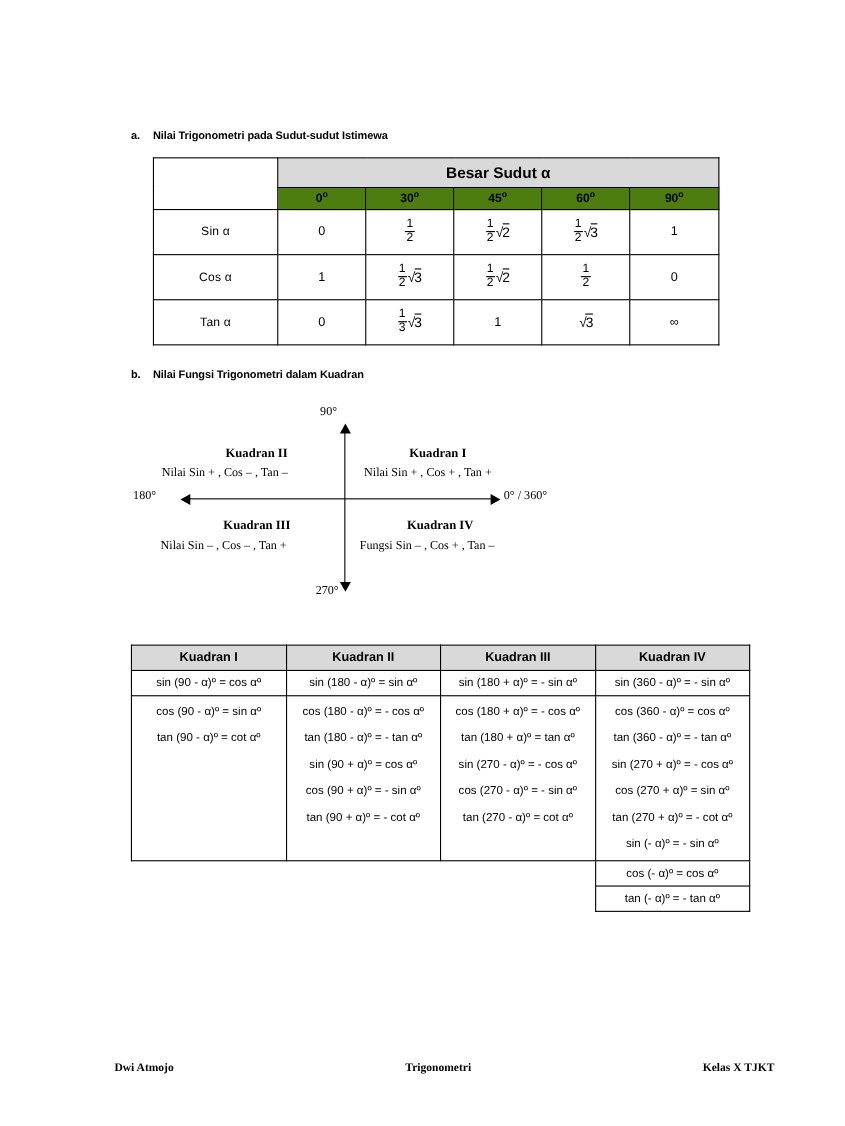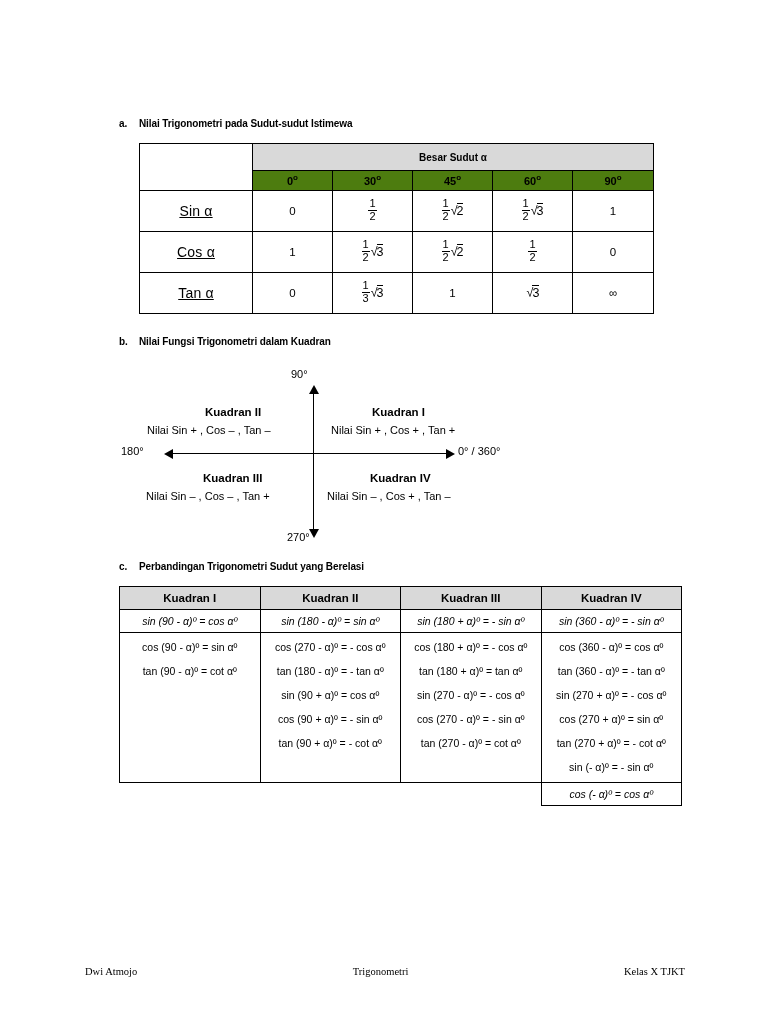--- a/index.html
+++ b/index.html
@@ -59,37 +59,36 @@
     border: 1px solid #000000;
     padding: 0;
     text-align: center;
     vertical-align: middle;
     font-weight: normal;
   }
   .tbl1 .cap {
     background: #d9d9d9;
     font-weight: bold;
     height: 26px;
-    font-size: 10px;
+    font-size: 14px;
   }
   .tbl1 .blank-corner {
     background: #ffffff;
     width: 113px;
   }
   .tbl1 .sub {
     background: #4d7c0f;
     font-weight: bold;
     height: 19px;
     font-size: 11px;
   }
   .tbl1 .rowlab {
     height: 40px;
-    font-size: 14px;
+    font-size: 11px;
     letter-spacing: 0.2px;
-    text-decoration: underline;
   }
   .tbl1 .val { height: 40px; font-size: 11.5px; }
 
   .deg { font-size: 8px; vertical-align: super; line-height: 0; }
 
   
   .frac {
     display: inline-block;
     vertical-align: middle;
     text-align: center;
@@ -106,20 +105,21 @@
   
   .quad {
     position: absolute;
     left: 119px; top: 370px;
     width: 420px; height: 175px;
   }
   .q-label {
     position: absolute;
     font-size: 11px;
     white-space: nowrap;
+    font-family: Liberation Serif, serif;
   }
   .q-title { font-weight: bold; font-size: 11.5px; }
 
   .axis-v {
     position: absolute;
     left: 194px; top: 22px;
     width: 1px; height: 138px;
     background: #000;
   }
   .axis-h {
@@ -186,36 +186,35 @@
     vertical-align: top;
   }
   .tbl2 .stack .ln {
     display: block;
     line-height: 24px;
     white-space: nowrap;
   }
   .tbl2 .single {
     vertical-align: middle;
     line-height: 22px;
-    font-style: italic;
   }
   .tbl2 .noborder {
     border: none;
   }
 
   
   .footer {
     position: absolute;
-    left: 85px; top: 966px;
+    left: 104px; top: 966px;
     width: 600px;
     display: flex;
     justify-content: space-between;
     font-family: "Liberation Serif", serif;
     font-size: 10.5px;
-    font-weight: normal;
+    font-weight: bold;
   }
 </style>
 </head>
 <body>
 
 <div class="page">
 
 
   <div class="heading-sub" id="heading-a">
     <span class="lbl">a.</span><span>Nilai Trigonometri pada Sudut-sudut Istimewa</span>
@@ -290,26 +289,23 @@
     <div class="q-label q-title" style="left:86px; top:36px;">Kuadran II</div>
     <div class="q-label" style="left:28px; top:54px;">Nilai Sin + , Cos –  , Tan –</div>
 
     <div class="q-label q-title" style="left:253px; top:36px;">Kuadran I</div>
     <div class="q-label" style="left:212px; top:54px;">Nilai Sin + , Cos + , Tan +</div>
 
     <div class="q-label q-title" style="left:84px; top:102px;">Kuadran III</div>
     <div class="q-label" style="left:27px; top:120px;">Nilai Sin – , Cos –  , Tan +</div>
 
     <div class="q-label q-title" style="left:251px; top:102px;">Kuadran IV</div>
-    <div class="q-label" style="left:208px; top:120px;">Nilai Sin – , Cos +  , Tan –</div>
+    <div class="q-label" style="left:208px; top:120px;">Fungsi Sin – , Cos +  , Tan –</div>
   </div>
 
-  <div class="heading-sub" id="heading-c2">
-    <span class="lbl">c.</span><span>Perbandingan Trigonometri Sudut yang Berelasi</span>
-  </div>
 
   <table class="tbl2">
     <colgroup>
         <col>
         <col>
         <col>
         <col>
       </colgroup>
     <tbody>
       <tr>
@@ -323,21 +319,21 @@
         <td class="single">sin (180 - α)º = sin αº</td>
         <td class="single">sin (180 + α)º = - sin αº</td>
         <td class="single">sin (360 - α)º = - sin αº</td>
       </tr>
       <tr>
         <td class="stack">
             <span class="ln">cos (90 - α)º = sin αº</span>
             <span class="ln">tan (90 - α)º = cot αº</span>
           </td>
         <td class="stack">
-            <span class="ln">cos (270 - α)º = - cos αº</span>
+            <span class="ln">cos (180 - α)º = - cos αº</span>
             <span class="ln">tan (180 - α)º = - tan αº</span>
             <span class="ln">sin (90 + α)º = cos αº</span>
             <span class="ln">cos (90 + α)º = - sin αº</span>
             <span class="ln">tan (90 + α)º = - cot αº</span>
           </td>
         <td class="stack">
             <span class="ln">cos (180 + α)º = - cos αº</span>
             <span class="ln">tan (180 + α)º = tan αº</span>
             <span class="ln">sin (270 - α)º = - cos αº</span>
             <span class="ln">cos (270 - α)º = - sin αº</span>
@@ -351,20 +347,26 @@
             <span class="ln">tan (270 + α)º = - cot αº</span>
             <span class="ln">sin (- α)º = - sin αº</span>
           </td>
       </tr>
       <tr>
         <td class="noborder"></td>
         <td class="noborder"></td>
         <td class="noborder"></td>
         <td class="single">cos (- α)º = cos αº</td>
       </tr>
+      <tr>
+        <td class="noborder"></td>
+        <td class="noborder"></td>
+        <td class="noborder"></td>
+        <td class="single">tan (- α)º = - tan αº</td>
+      </tr>
     </tbody>
   </table>
 
   <div class="footer">
     <span>Dwi Atmojo</span>
     <span>Trigonometri</span>
     <span>Kelas X TJKT</span>
   </div>
 
 </div>

